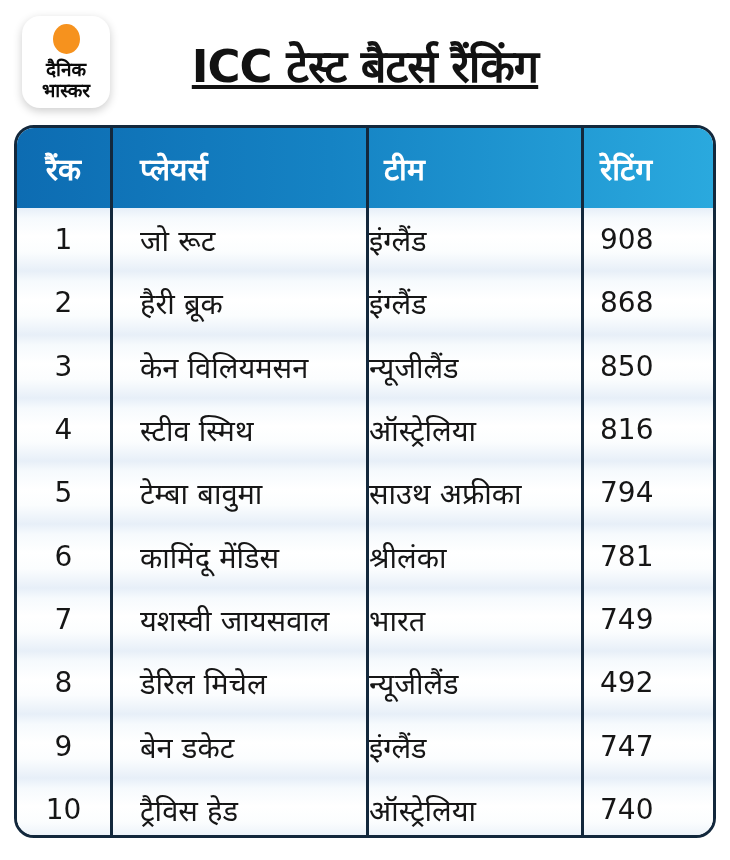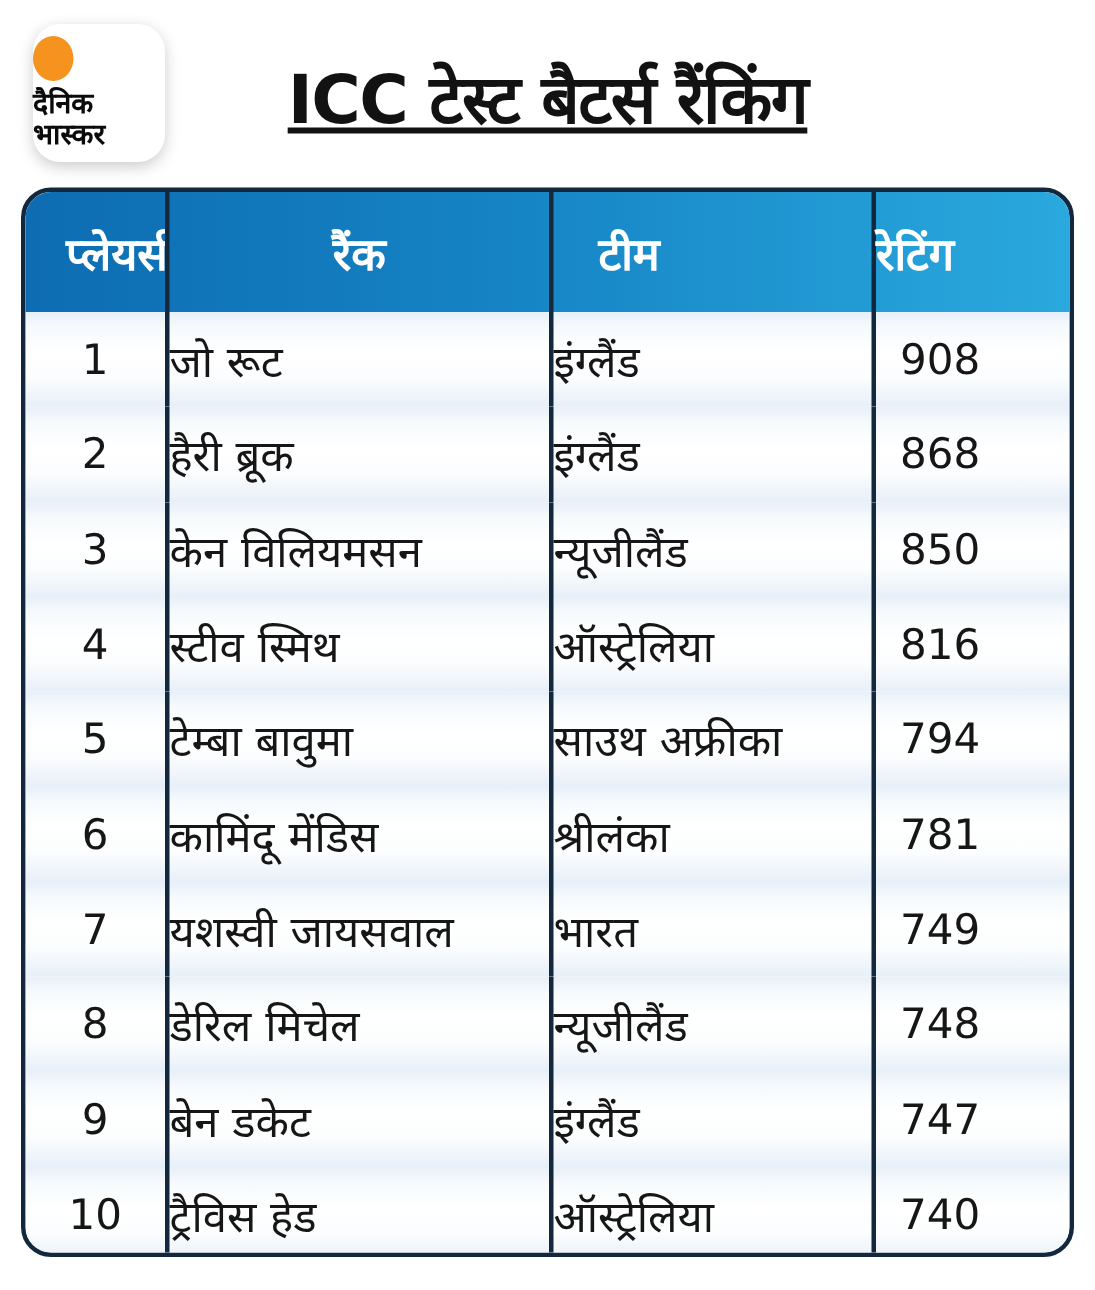--- a/index.html
+++ b/index.html
@@ -12,21 +12,21 @@
 
   
   .logo-card {
     position: absolute;
     left: 22px; top: 16px;
     width: 88px; height: 92px;
     background: #ffffff;
     border-radius: 18px;
     box-shadow: 0 3px 10px rgba(0,0,0,0.20);
     display: flex; flex-direction: column;
-    align-items: flex-start; justify-content: center;
+    align-items: center; justify-content: center;
     gap: 2px;
   }
   .logo-sun {
     width: 27px; height: 30px;
     border-radius: 50%;
     background: #F6921E;
     margin-bottom: 4px;
   }
   .logo-line {
     font-size: 19px;
@@ -64,61 +64,61 @@
   }
   .th {
     display: flex; align-items: center;
     color: #ffffff;
     font-size: 30px;
     font-weight: bold;
   }
   .th + .th { border-left: 3px solid #13283C; }
   .th.c-rank   { justify-content: center; }
   .th.c-player { padding-left: 27px; }
-  .th.c-team   { padding-left: 30px; }
-  .th.c-rating { }
+  .th.c-team   { padding-left: 15px; }
+  .th.c-rating { padding-left: 16px; }
 
   .tbody {
     display: grid;
     grid-template-rows: repeat(10, 1fr);
     height: 633px;
   }
   .row {
     display: grid;
     grid-template-columns: 93px 256px 215px 1fr;
     background: linear-gradient(180deg,
       #E7EFF8 0%, #F6FAFD 16%, #FFFFFF 45%,
       #FBFDFE 70%, #E7EFF8 100%);
   }
   .cell {
     display: flex; align-items: center;
     font-size: 29px;
     color: #161616;
   }
   .cell + .cell { border-left: 3px solid #13283C; }
   .cell.c-rank   { justify-content: center; font-size: 28px; }
-  .cell.c-player { }
+  .cell.c-player { padding-left: 27px; }
   .cell.c-team   { }
   .cell.c-rating { padding-left: 16px; font-size: 28px; }
 </style>
 </head>
 <body>
 
 <div class="logo-card">
   <div class="logo-sun"></div>
   <div class="logo-line">दैनिक</div>
   <div class="logo-line">भास्कर</div>
 </div>
 
 <div class="page-title">ICC टेस्ट बैटर्स रैंकिंग</div>
 
 <div class="table-wrap">
   <div class="thead">
+    <div class="th c-rank">रैंक</div>
     <div class="th c-player">प्लेयर्स</div>
-    <div class="th c-rank">रैंक</div>
     <div class="th c-team">टीम</div>
     <div class="th c-rating">रेटिंग</div>
   </div>
   <div class="tbody">
   <div class="row">
     <div class="cell c-rank">1</div>
     <div class="cell c-player">जो रूट</div>
     <div class="cell c-team">इंग्लैंड</div>
     <div class="cell c-rating">908</div>
   </div>
@@ -162,21 +162,21 @@
     <div class="cell c-rank">7</div>
     <div class="cell c-player">यशस्वी जायसवाल</div>
     <div class="cell c-team">भारत</div>
     <div class="cell c-rating">749</div>
   </div>
 
   <div class="row">
     <div class="cell c-rank">8</div>
     <div class="cell c-player">डेरिल मिचेल</div>
     <div class="cell c-team">न्यूजीलैंड</div>
-    <div class="cell c-rating">748</div>
+    <div class="cell c-rating">492</div>
   </div>
 
   <div class="row">
     <div class="cell c-rank">9</div>
     <div class="cell c-player">बेन डकेट</div>
     <div class="cell c-team">इंग्लैंड</div>
     <div class="cell c-rating">747</div>
   </div>
 
   <div class="row">

